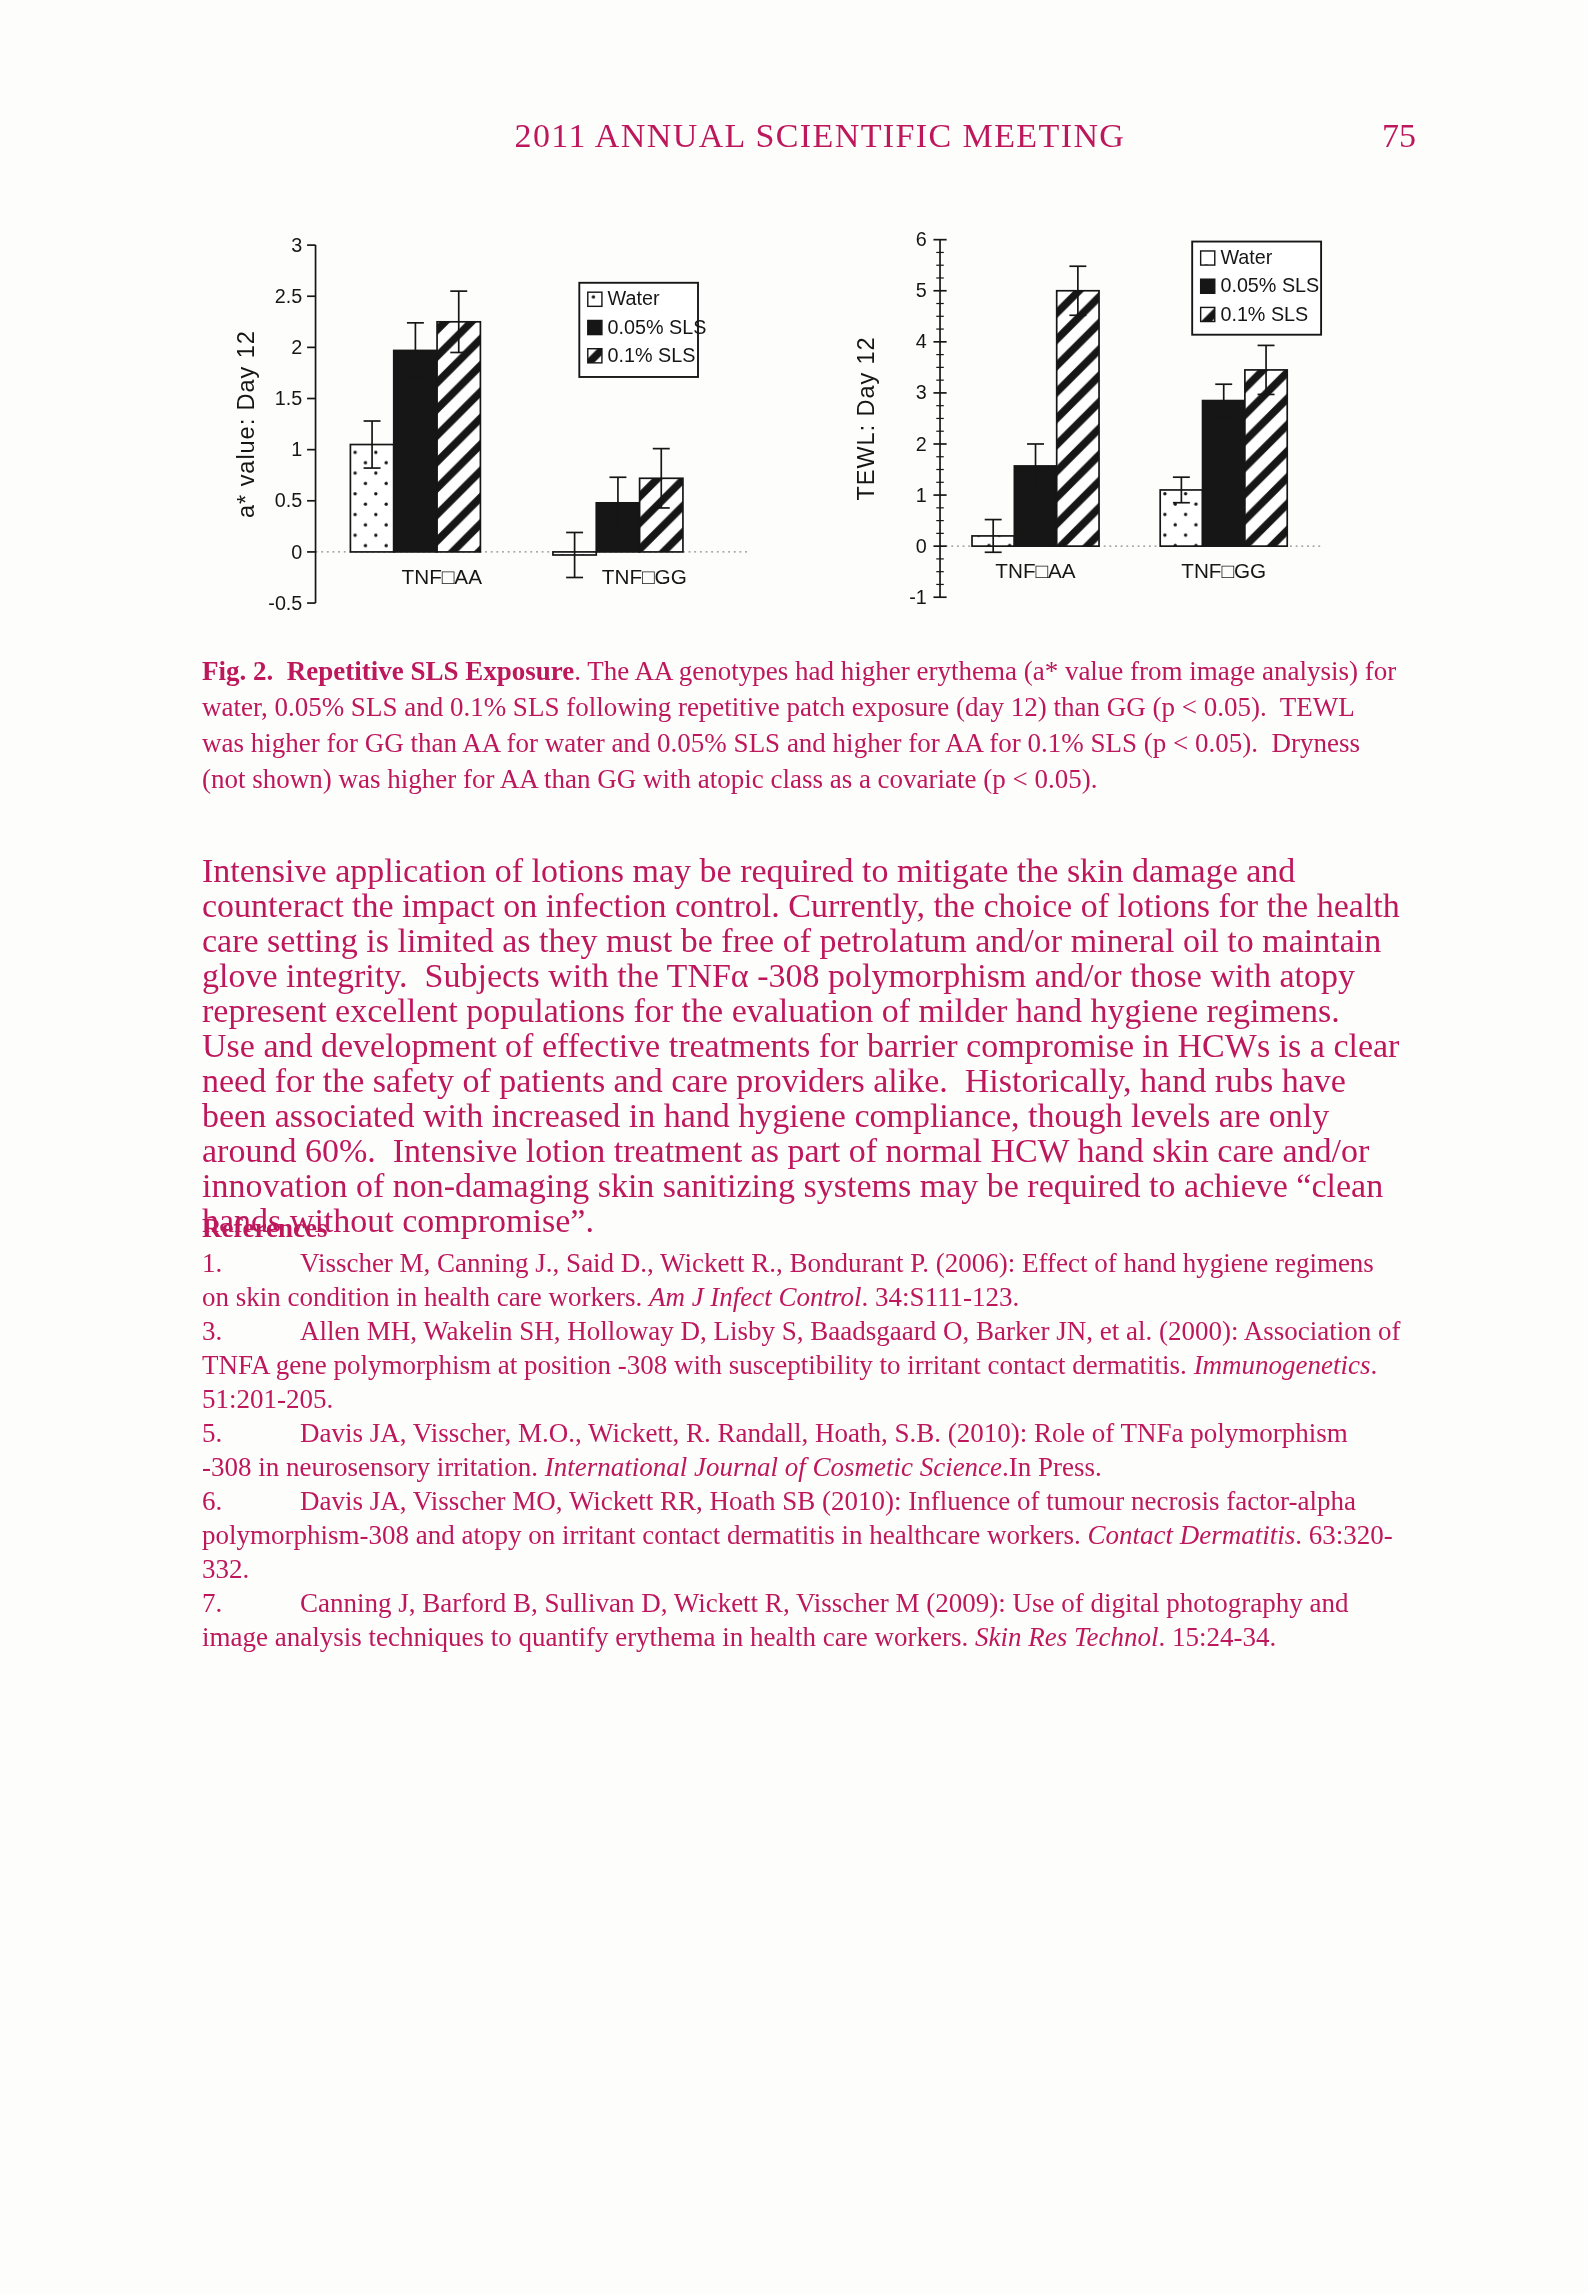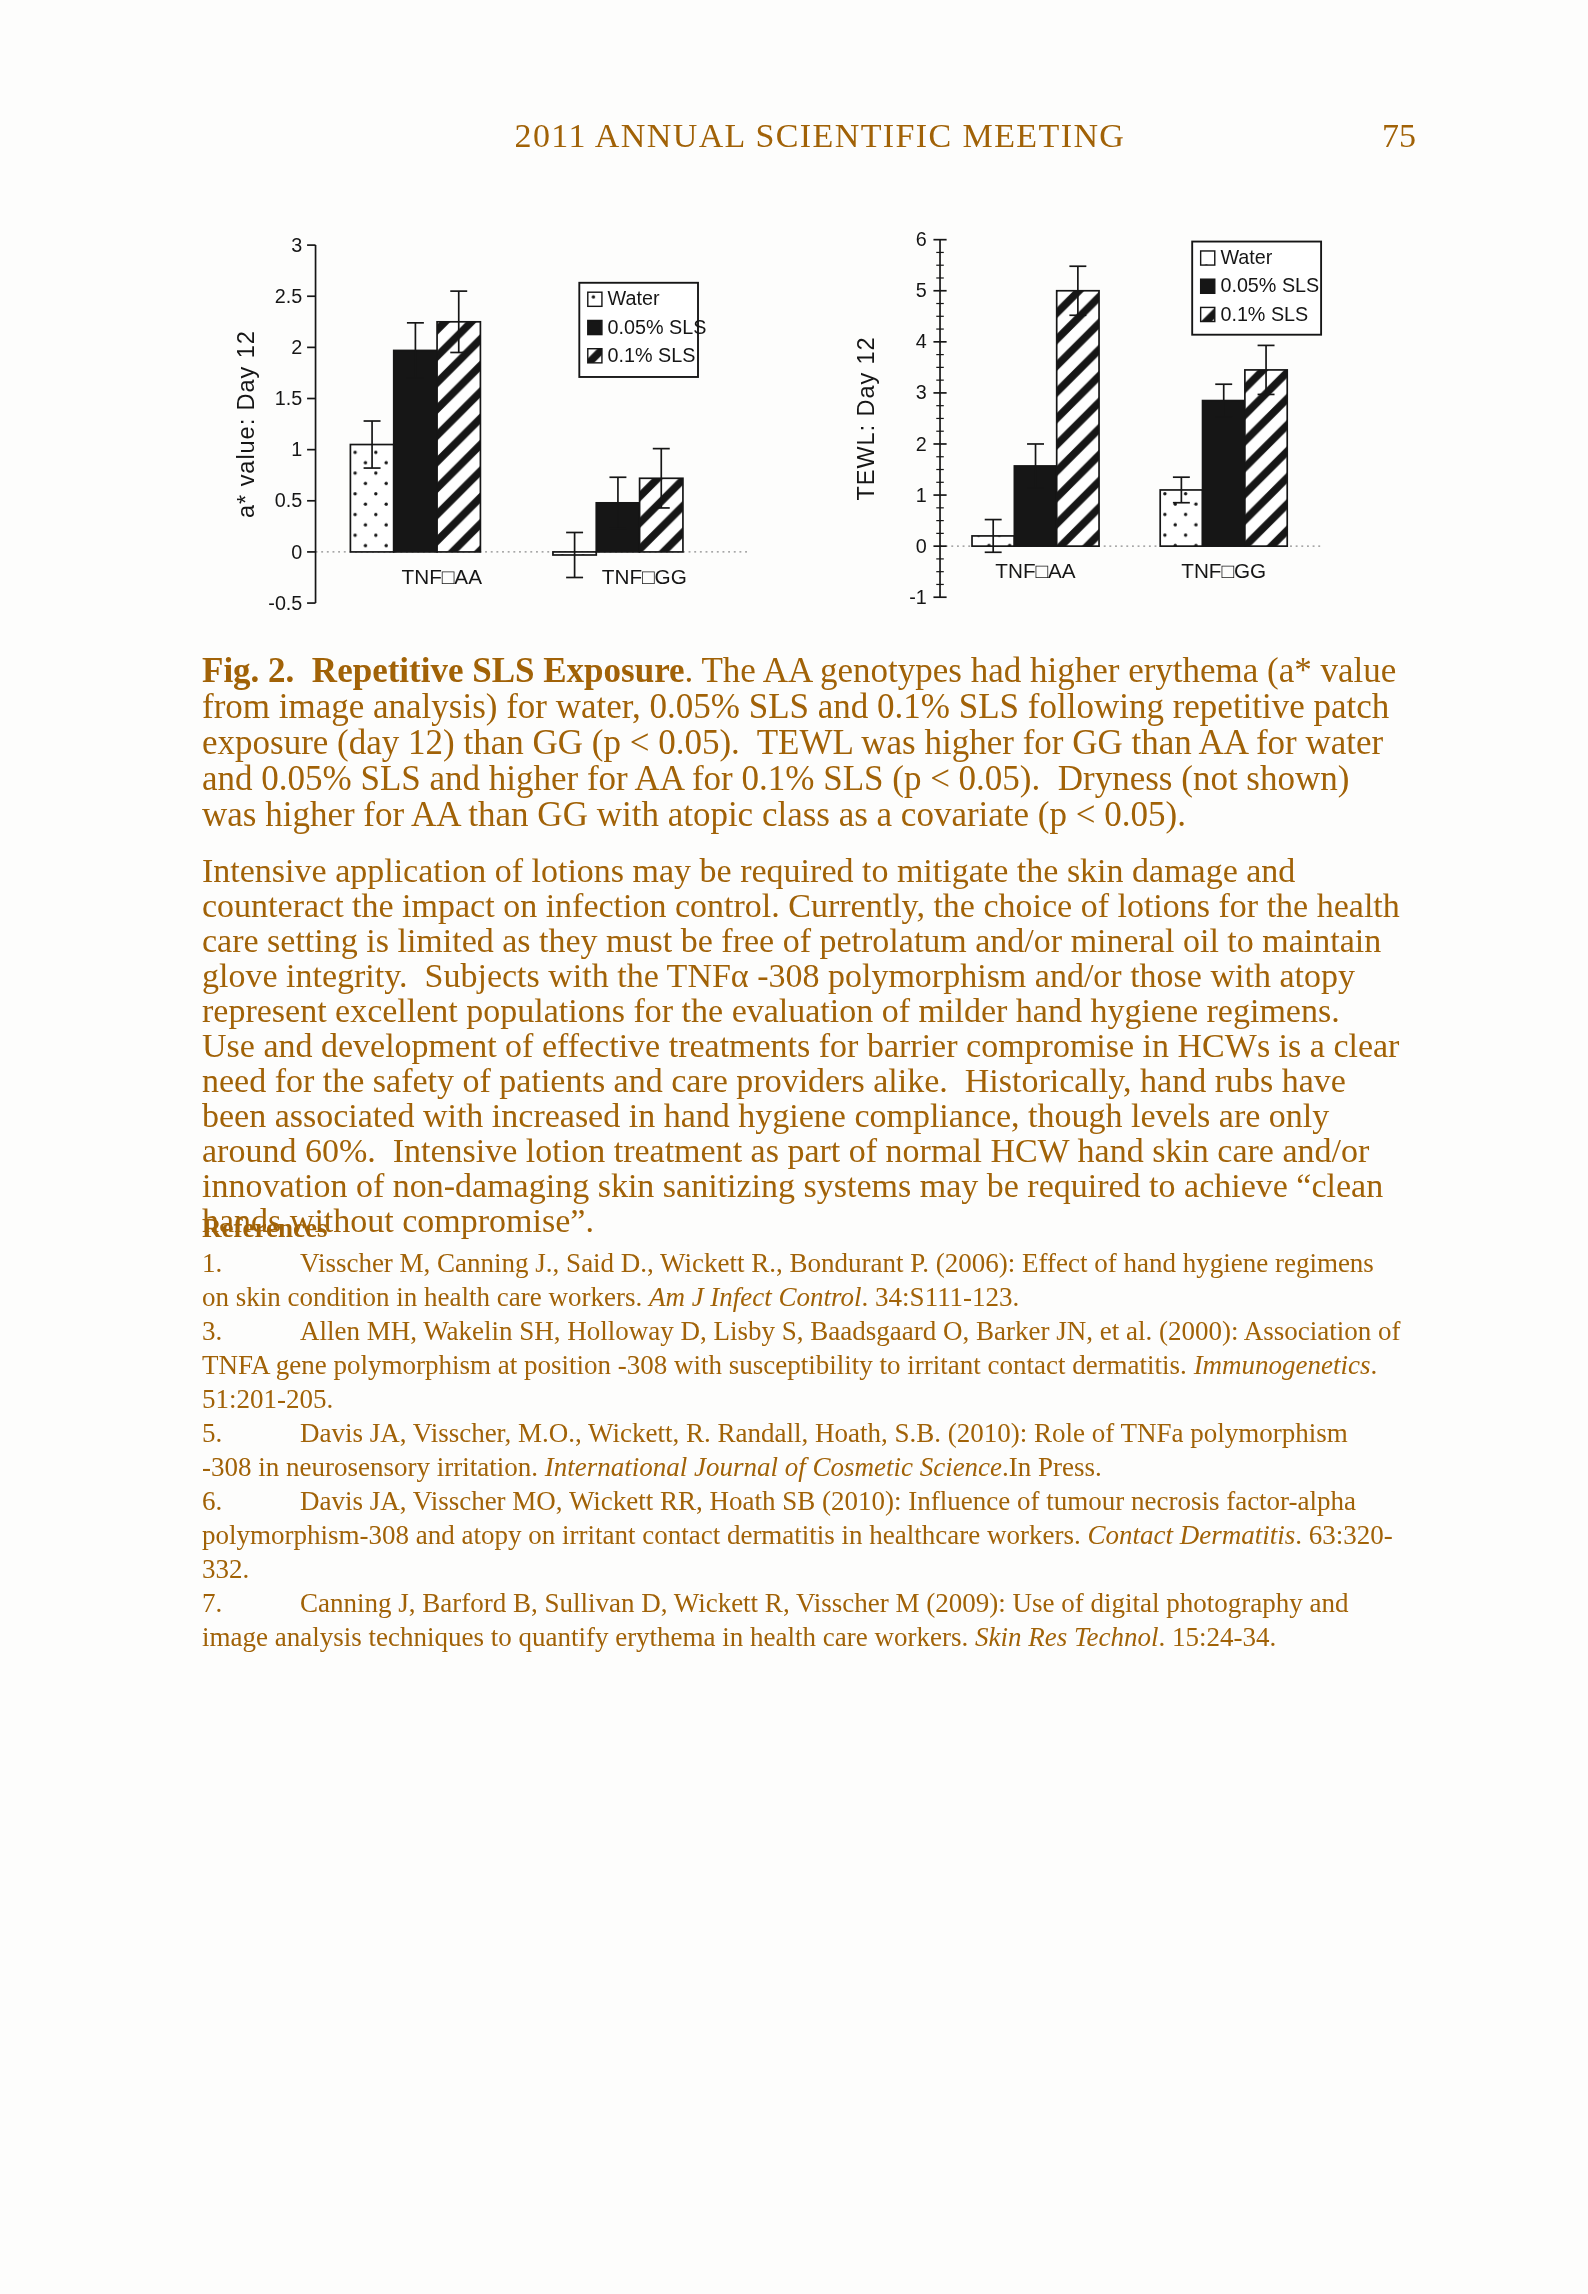--- a/index.html
+++ b/index.html
@@ -1,29 +1,29 @@
 <!DOCTYPE html>
 <html style="font-size:15px"><head>
 <meta charset="utf-8">
 <style>
   html,body{margin:0;padding:0;background:#777;}
   .page{position:relative;width:1589px;height:2295px;background:#fdfdfc;
-        font-family:"Liberation Serif",serif;color:#a16207;overflow:hidden;margin:0 auto;}
+        font-family:"Liberation Serif",serif;color:#be185d;overflow:hidden;margin:0 auto;}
   .running-title{position:absolute;top:117px;left:0;width:100%;text-align:center;
         font-size:34px;letter-spacing:1.4px;transform:translateX(25.4px);}
   .page-number{position:absolute;top:117px;left:1382px;font-size:34px;}
   svg.chart{position:absolute;overflow:visible;}
   #chart-0{left:226px;top:198px;}
   #chart-1{left:829px;top:198px;}
   .tick{font:21px "Liberation Sans","DejaVu Sans",sans-serif;fill:#161616;}
   .cat{font:22px "Liberation Sans","DejaVu Sans",sans-serif;fill:#161616;text-anchor:middle;}
   .ylab{font:25px "Liberation Sans","DejaVu Sans",sans-serif;fill:#161616;text-anchor:middle;letter-spacing:1px;}
   .leg{font:21px "Liberation Sans","DejaVu Sans",sans-serif;fill:#161616;}
   .caption{position:absolute;top:653px;left:202px;width:1198px;margin:0;
-        font-size:35px;line-height:36px;white-space:pre-wrap;}
+        font-size:27px;line-height:36px;white-space:pre-wrap;}
   .caption b{font-weight:bold;}
   .discussion{position:absolute;top:852px;left:202px;width:1198px;}
   .references{position:absolute;top:1211px;left:202px;width:1200px;}
   h2.sect{font-size:27px;line-height:35px;margin:0;font-weight:bold;}
   .bodytext{margin:0.9px 0 0 0;font-size:34px;line-height:35px;white-space:pre-wrap;}
   .ref{margin:0;font-size:27px;line-height:34px;white-space:pre-wrap;font-family:Liberation Serif, serif;}
   .ref-num{display:inline-block;width:98px;}
 </style>
 </head>
 <body>

